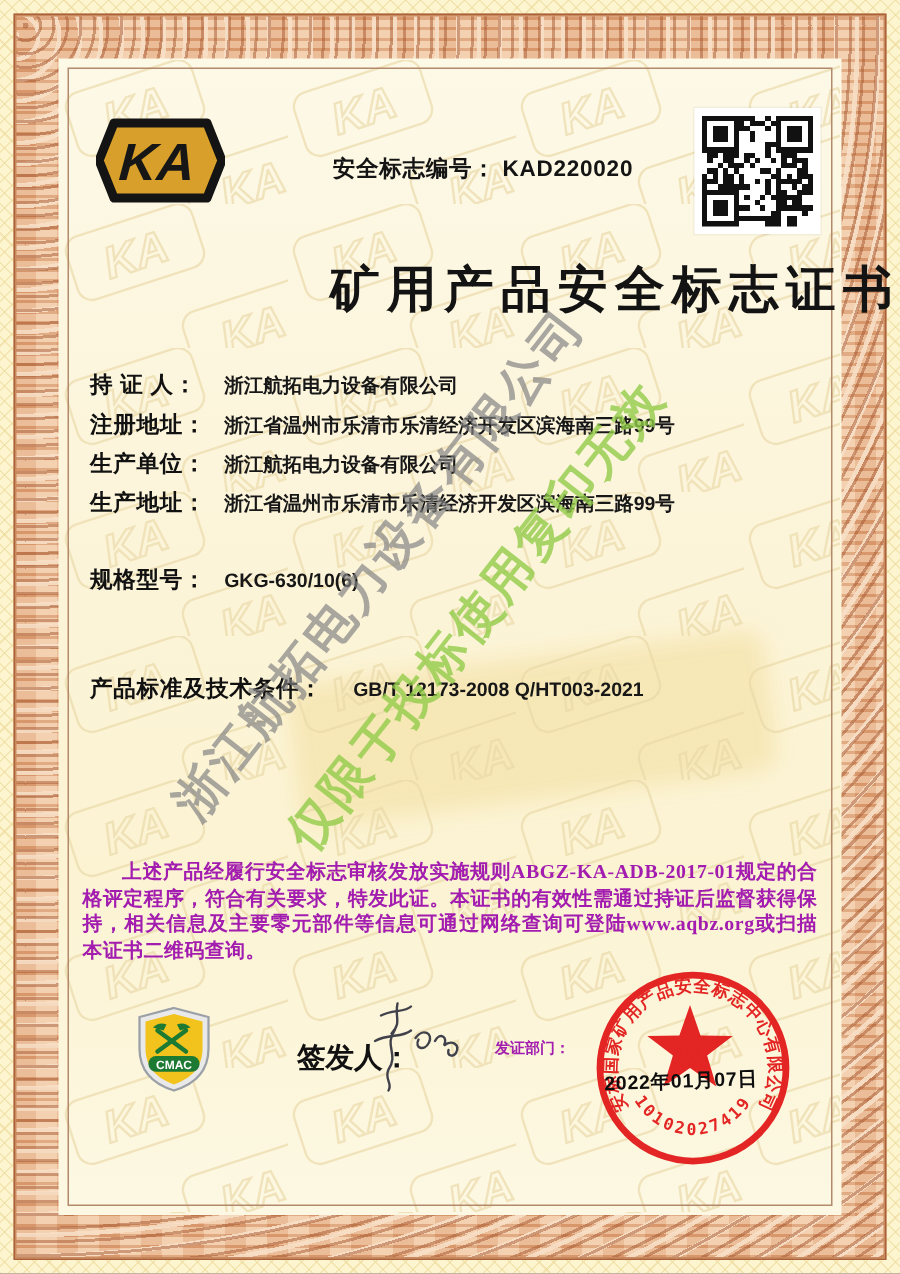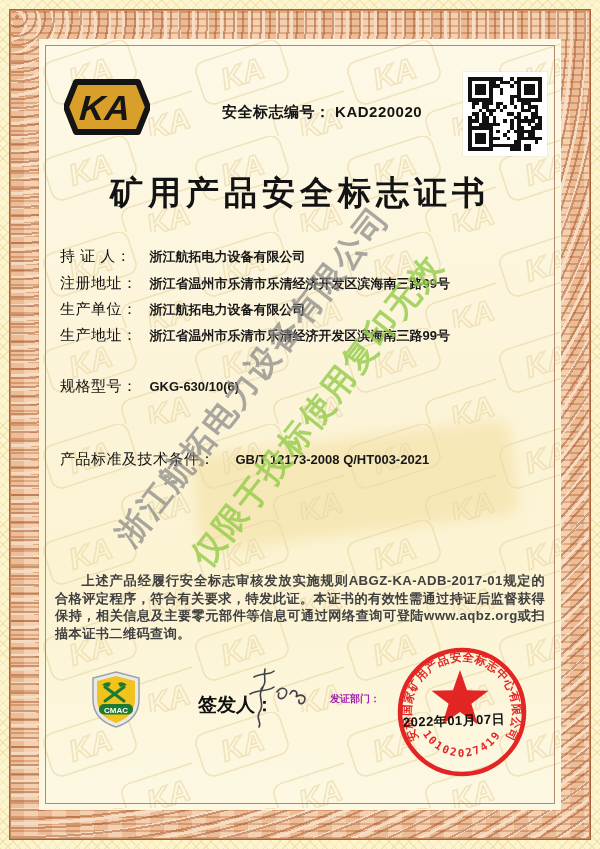--- a/index.html
+++ b/index.html
@@ -40,31 +40,31 @@
   .blotch{position:absolute;left:195px;top:438px;width:320px;height:95px;z-index:1;
     background:rgba(243,224,162,.6);transform:rotate(-7deg);border-radius:14px;filter:blur(7px);}
   
   .content{position:absolute;inset:0;z-index:3;}
   .ka-logo{position:absolute;left:64px;top:76px;}
   .certno{position:absolute;left:0;right:0;top:103px;text-align:center;
     font-size:15px;font-weight:bold;color:#141414;letter-spacing:.5px;margin-left:44px;}
   .qr{position:absolute;left:463px;top:72px;width:84px;height:84px;background:#fff;
     box-shadow:0 0 0 1px rgba(0,0,0,.04);}
   .qr svg{position:absolute;inset:5px;}
-  .title{position:absolute;left:0;right:0;top:171px;text-align:center;
+  .title{position:absolute;left:0;right:0;top:171px;text-align:right;
     font-size:33px;font-weight:900;color:#131313;letter-spacing:5px;}
   .row{position:absolute;left:60px;right:36px;white-space:nowrap;color:#111;}
-  .lbl{display:inline-block;width:85px;font-size:15px;font-weight:normal;letter-spacing:.5px;}
+  .lbl{display:inline-block;width:85px;font-size:15px;font-weight:bold;letter-spacing:.5px;}
   .lbl.auto{width:auto;margin-top:46px;}
   .val{font-size:13px;font-weight:bold;color:#171717;}
   .val.datew{display:inline-block;width:158px;}
   .lbl.mid{width:82px;}
   .para{position:absolute;left:55px;right:55px;top:572px;margin:0;
-    font-size:13.2px;font-weight:bold;color:#404040;line-height:17.6px;
-    text-align:justify;text-indent:2em;letter-spacing:.4px;}
+    font-size:13.2px;font-weight:bold;color:#a21caf;line-height:17.6px;
+    text-align:justify;text-indent:2em;letter-spacing:.4px;font-family:Liberation Serif, serif;}
   
   .wm{position:absolute;z-index:4;white-space:nowrap;text-align:center;
     font-weight:bold;font-family:"DejaVu Serif",serif;pointer-events:none;}
   .wm-gray{left:43px;top:354px;width:420px;font-size:33px;letter-spacing:2px;
     color:rgba(128,128,130,.68);transform:rotate(-52deg);}
   .wm-green{left:132px;top:402px;width:350px;font-size:33px;letter-spacing:2px;
     color:rgba(146,204,74,.8);transform:rotate(-52deg);}
   
   .cmac{position:absolute;left:90px;top:671px;}
   .signer{position:absolute;left:198px;top:692px;font-size:19px;font-weight:bold;color:#111;}

